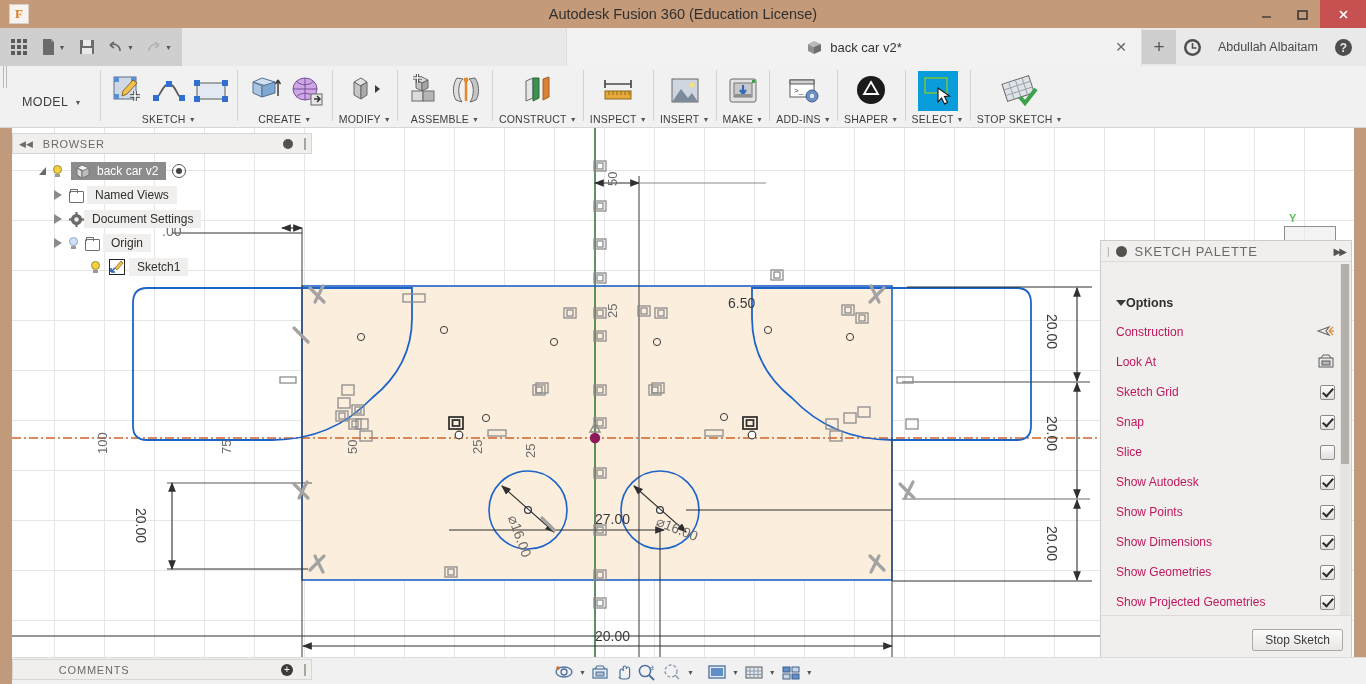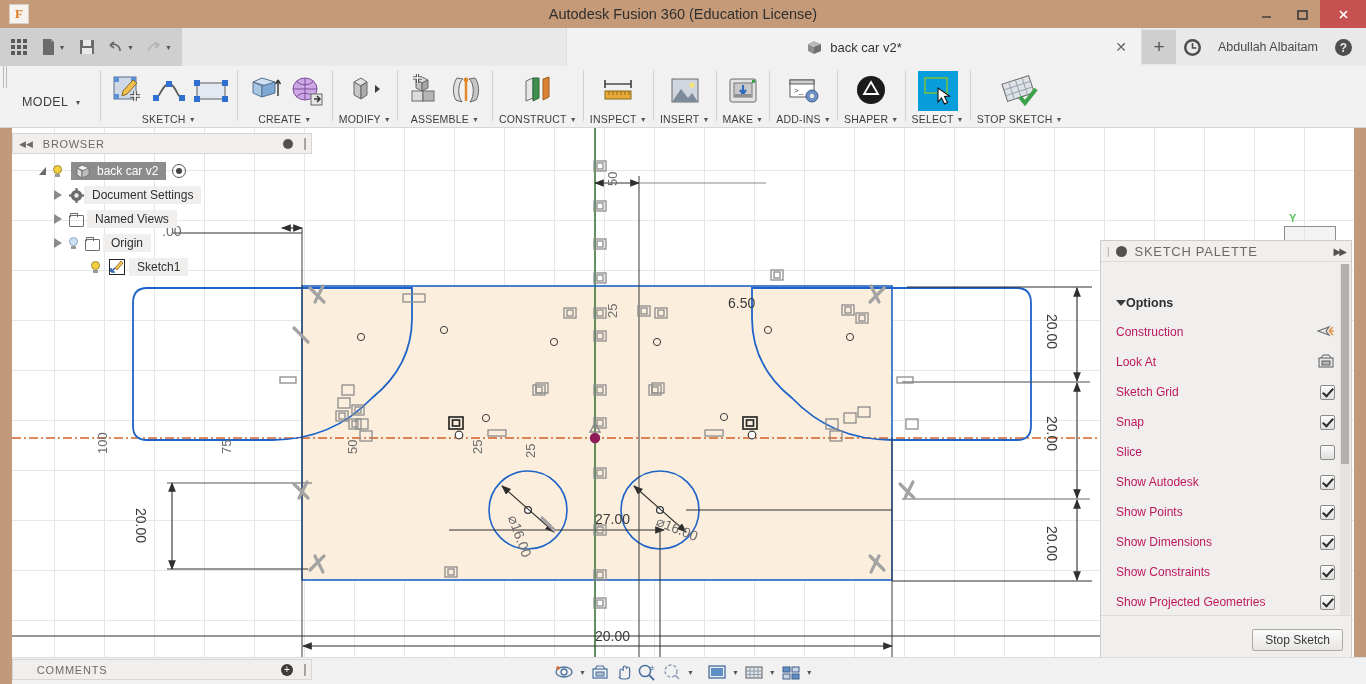--- a/index.html
+++ b/index.html
@@ -147,21 +147,21 @@
   .pal-foot { position:absolute; left:0; bottom:0; width:250px; height:42px; background:#f0efed; border-top:1px solid #dedbd7;}
   .stop-sketch-btn {
     position:absolute; right:8px; bottom:6px; height:22px; padding:0 12px;
     border:1px solid #adaaa6; background:linear-gradient(#fbfbfb,#e8e6e3);
     font-size:12px; color:#3b3b3b; display:flex; align-items:center; border-radius:2px;
   }
 
   
   .comments {
     position:absolute; left:12px; top:659px; width:300px; height:21px;
-    background:#f0efed; border:1px solid #d8d6d2; display:flex; align-items:center; padding:0 0;
+    background:#f0efed; border:1px solid #d8d6d2; display:flex; align-items:center; padding:0 22px;
   }
   .comments-title { font-size:11px; color:#6d6a66; letter-spacing:.8px; margin-left:10px;}
   .comments-plus { position:absolute; right:18px; top:4px; width:12px; height:12px; border-radius:50%; background:#3d3a37; color:#fff; font-size:10px; line-height:12px; text-align:center; }
   .comments-grip { position:absolute; right:5px; top:4px; width:2px; height:12px; border-left:1px solid #a9a6a2; border-right:1px solid #a9a6a2;}
 
   .navbar {
     position:absolute; left:552px; top:661px; height:22px;
     display:flex; align-items:center; gap:1px; background:transparent;
   }
   .nav-btn { height:21px; display:flex; align-items:center; padding:0 2px; gap:2px;}
@@ -836,48 +836,48 @@
       <span class="radio-dot">
           <i></i>
         </span>
     </div>
 
     <div class="tnode" style="padding-left:30px">
       <span class="tw">
           <span class="tri-closed"></span>
         </span>
       <span style="width:3px"></span>
+      <span class="folder"></span>
+      <span class="tlabel" style="margin-left:3px">Named Views</span>
+    </div>
+
+    <div class="tnode" style="padding-left:30px">
+      <span class="tw">
+          <span class="tri-closed"></span>
+        </span>
+      <span style="width:3px"></span>
       <span class="gear">
         <svg width="15" height="15">
             <circle cx="7.5" cy="7.5" r="5.6" fill="#6b6b6b"></circle>
             <circle cx="7.5" cy="7.5" r="2.2" fill="#f0efed"></circle>
             <g stroke="#6b6b6b" stroke-width="2.2">
               <line x1="7.5" y1="0" x2="7.5" y2="3"></line>
               <line x1="7.5" y1="12" x2="7.5" y2="15"></line>
               <line x1="0" y1="7.5" x2="3" y2="7.5"></line>
               <line x1="12" y1="7.5" x2="15" y2="7.5"></line>
             </g>
           </svg>
       </span>
       <span class="tlabel">Document Settings</span>
     </div>
 
     <div class="tnode" style="padding-left:30px">
       <span class="tw">
           <span class="tri-closed"></span>
         </span>
-      <span style="width:3px"></span>
-      <span class="folder"></span>
-      <span class="tlabel" style="margin-left:3px">Named Views</span>
-    </div>
-
-    <div class="tnode" style="padding-left:30px">
-      <span class="tw">
-          <span class="tri-closed"></span>
-        </span>
       <span class="bulb off">
           <i class="b"></i>
           <i class="s"></i>
         </span>
       <span style="width:4px"></span>
       <span class="folder"></span>
       <span class="tlabel" style="margin-left:3px">Origin</span>
     </div>
 
 
@@ -957,21 +957,21 @@
       </div>
       <div class="pal-row">
         <span class="name">Show Points</span>
         <span class="ctl cb checked"></span>
       </div>
       <div class="pal-row">
         <span class="name">Show Dimensions</span>
         <span class="ctl cb checked"></span>
       </div>
       <div class="pal-row">
-        <span class="name">Show Constraints</span>
+        <span class="name">Show Geometries</span>
         <span class="ctl cb checked"></span>
       </div>
       <div class="pal-row">
         <span class="name">Show Projected Geometries</span>
         <span class="ctl cb checked"></span>
       </div>
       <div class="pal-row">
         <span class="name">3D Sketch</span>
         <span class="ctl cb"></span>
       </div>

